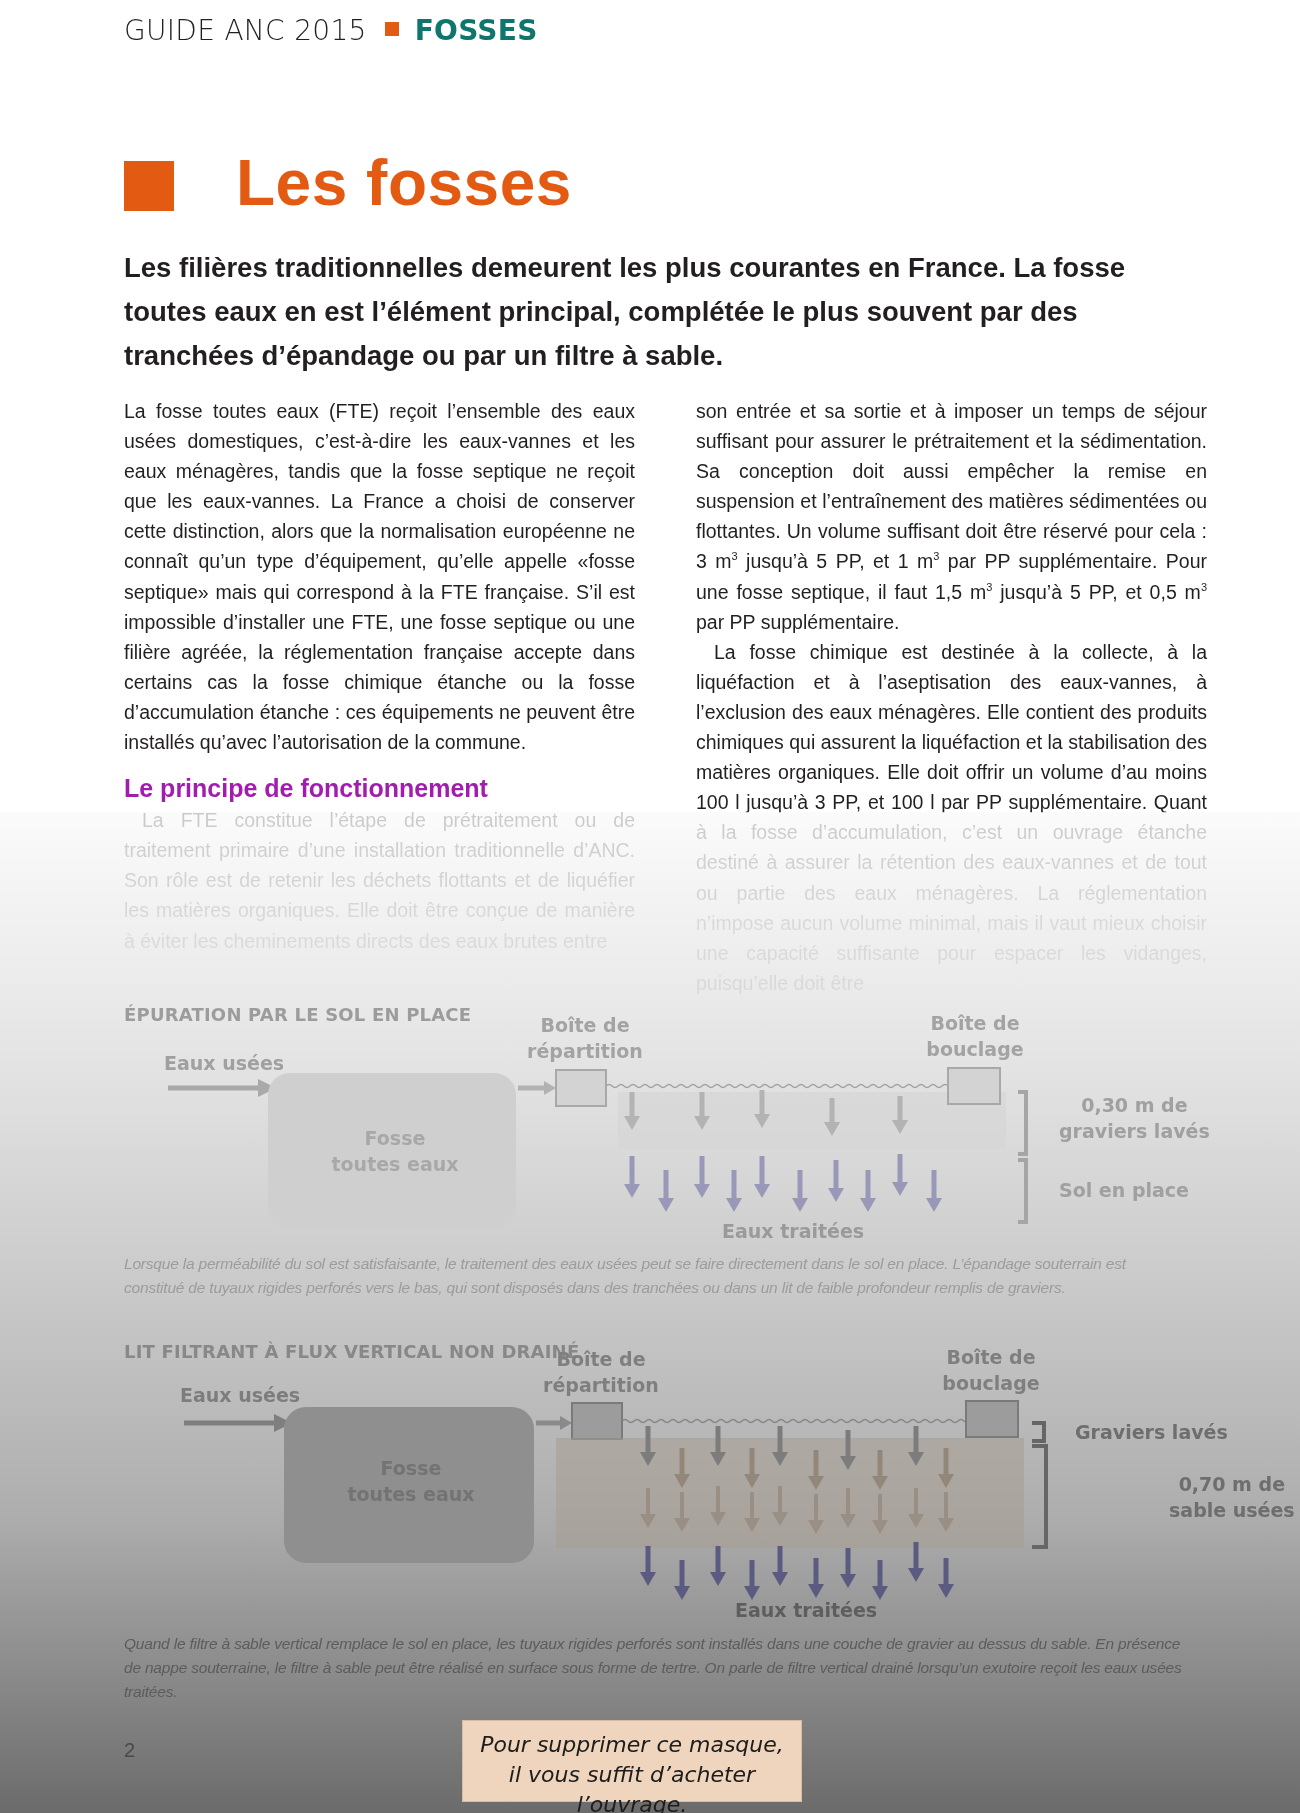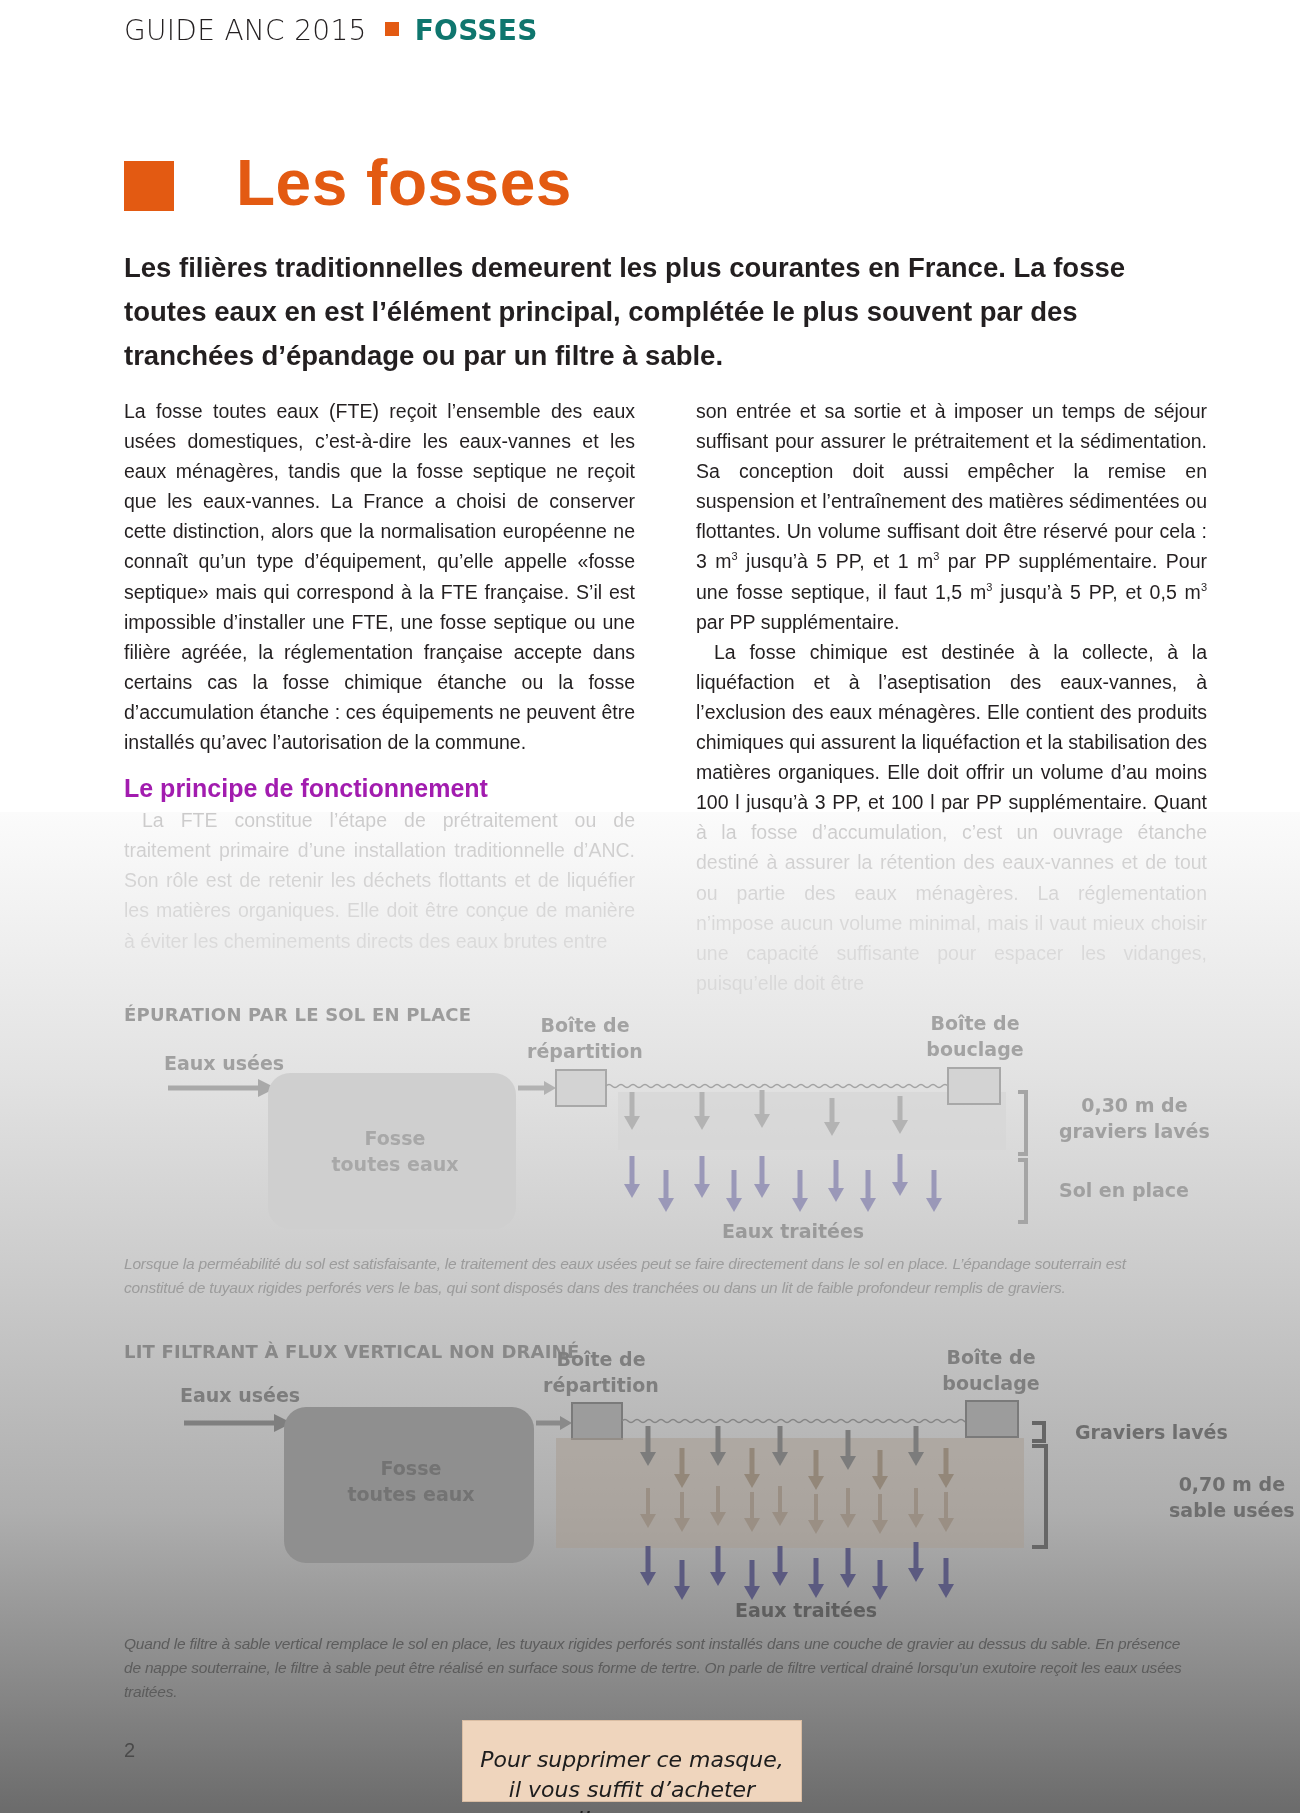--- a/index.html
+++ b/index.html
@@ -41,21 +41,21 @@
   }
   
   .diag-title { font-family: "DejaVu Sans", sans-serif; font-size: 18px; font-weight: bold; letter-spacing: 0.2px; }
   .dlabel { font-family: "DejaVu Sans", sans-serif; font-weight: bold; font-size: 19px; line-height: 26px; text-align: center; }
   .caption { font-style: italic; font-size: 15.5px; line-height: 24px; letter-spacing: -0.2px; }
   .page-num { left: 124px; top: 1739px; font-size: 20px; color: #4a4a4a; }
   .buy-box {
     left: 462px; top: 1720px; width: 340px; height: 82px;
     background: #efd5bd; border: 1px solid #d9bda3;
     text-align: center; font-style: italic; font-family: "DejaVu Sans", sans-serif;
-    font-size: 22px; line-height: 30px; color: #1d1d1d; padding-top: 24px; box-sizing: border-box;
+    font-size: 22px; line-height: 30px; color: #1d1d1d; padding-top: 9px; box-sizing: border-box;
   }
 </style>
 </head>
 <body>
 
 <div class="abs running-head">
   <span>GUIDE ANC 2015</span><span class="sq"></span><span class="sec">FOSSES</span>
 </div>
 
 <div class="abs title-sq"></div>

